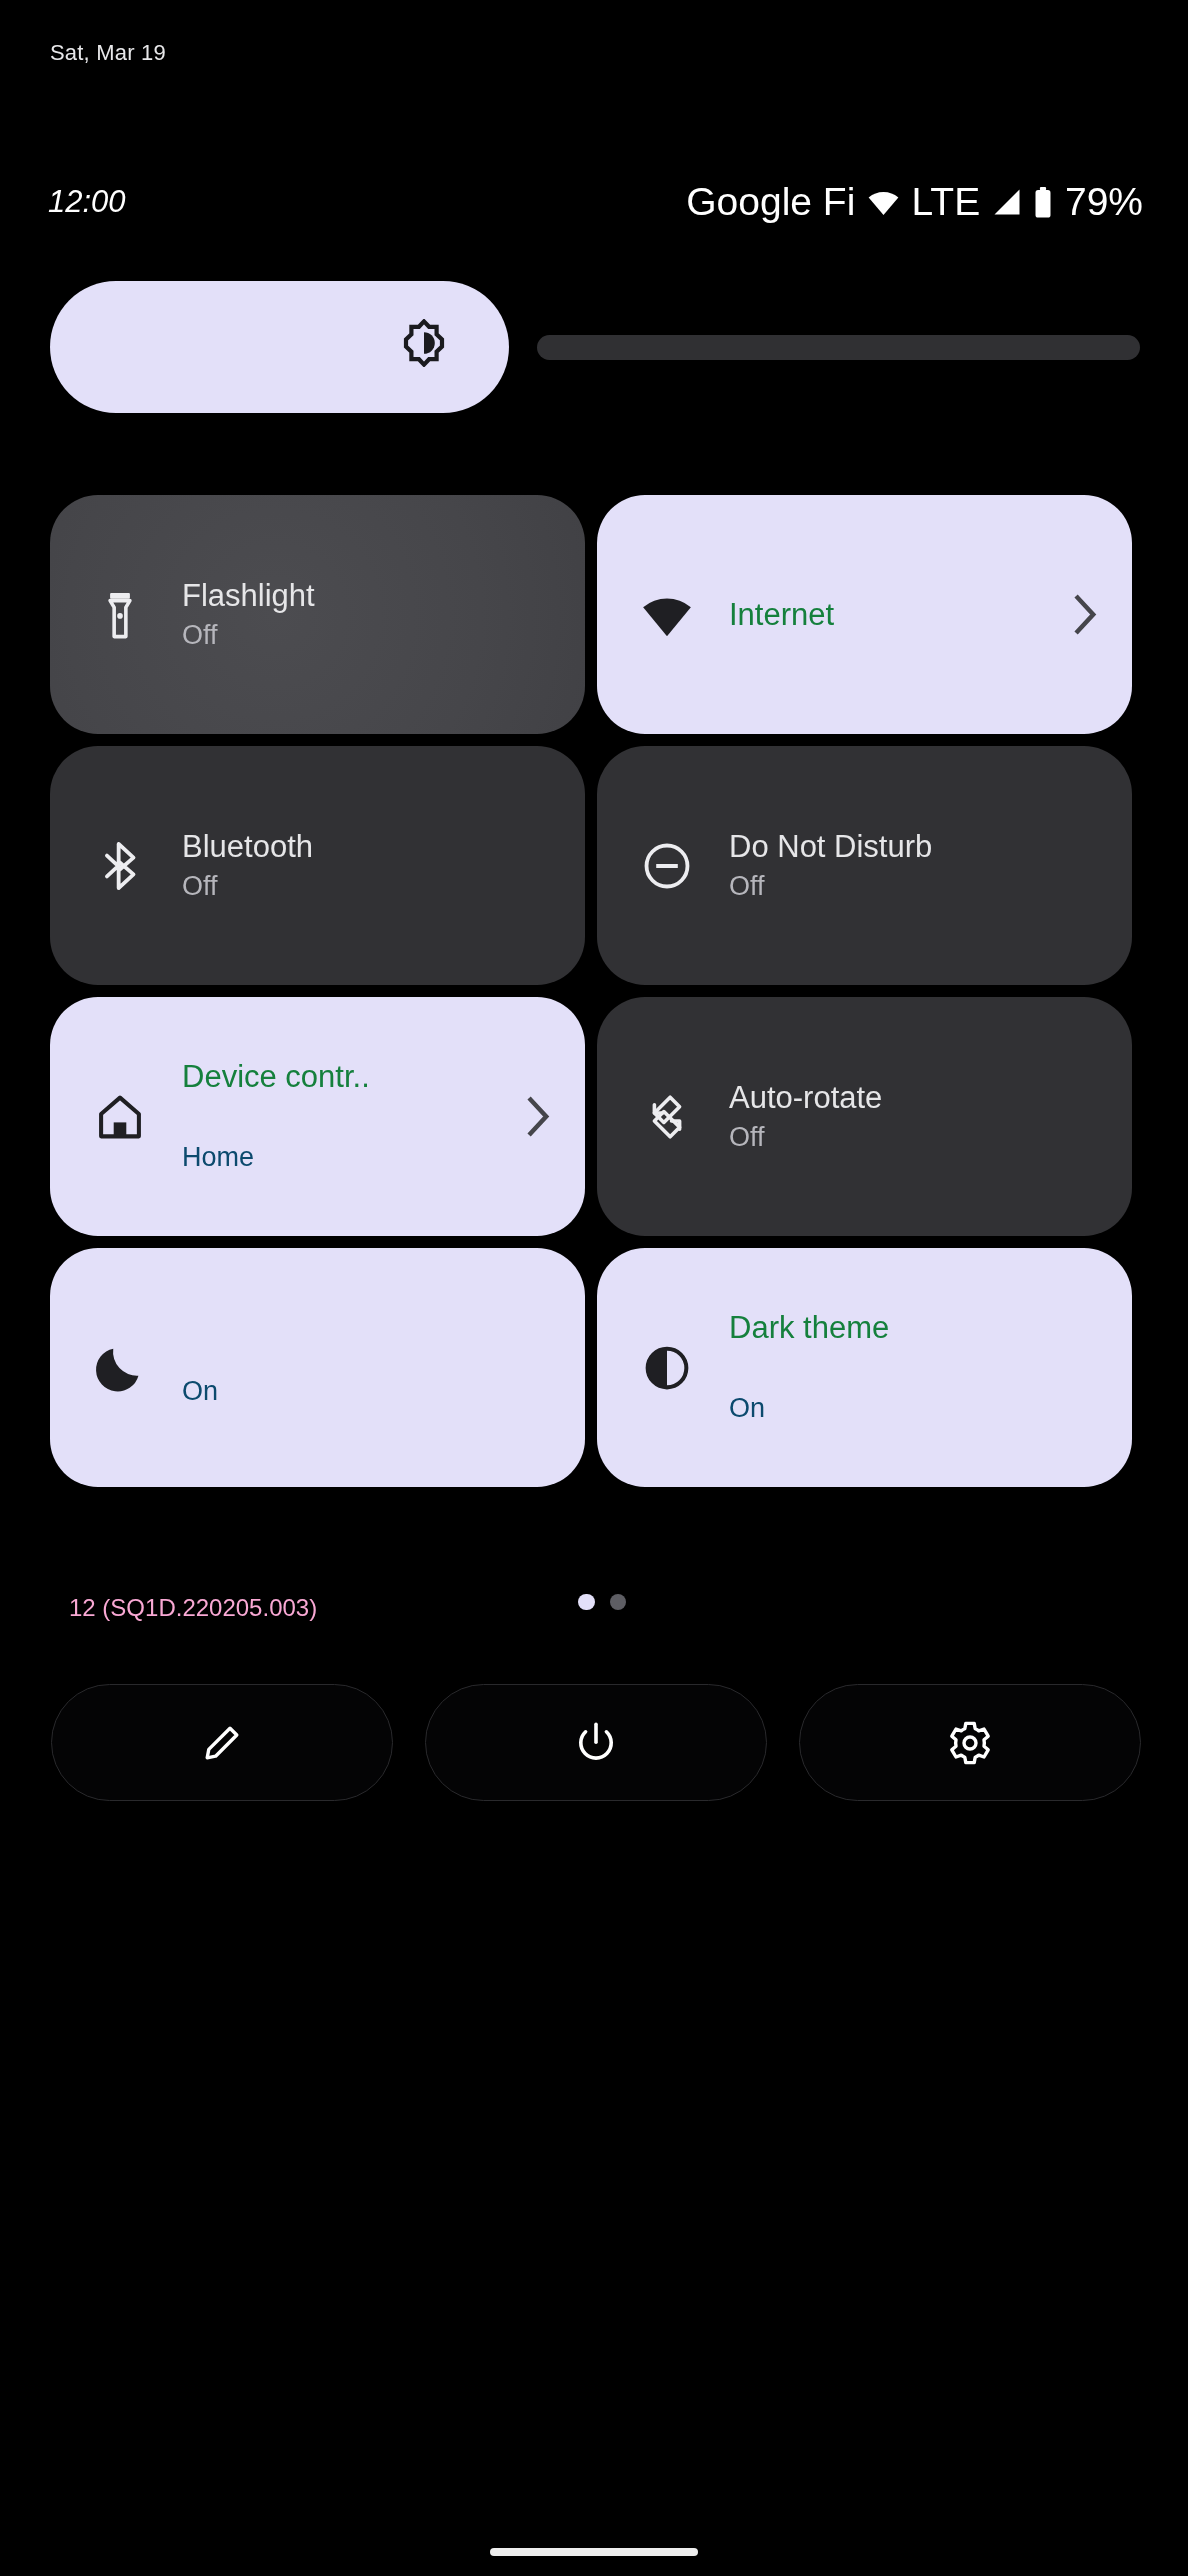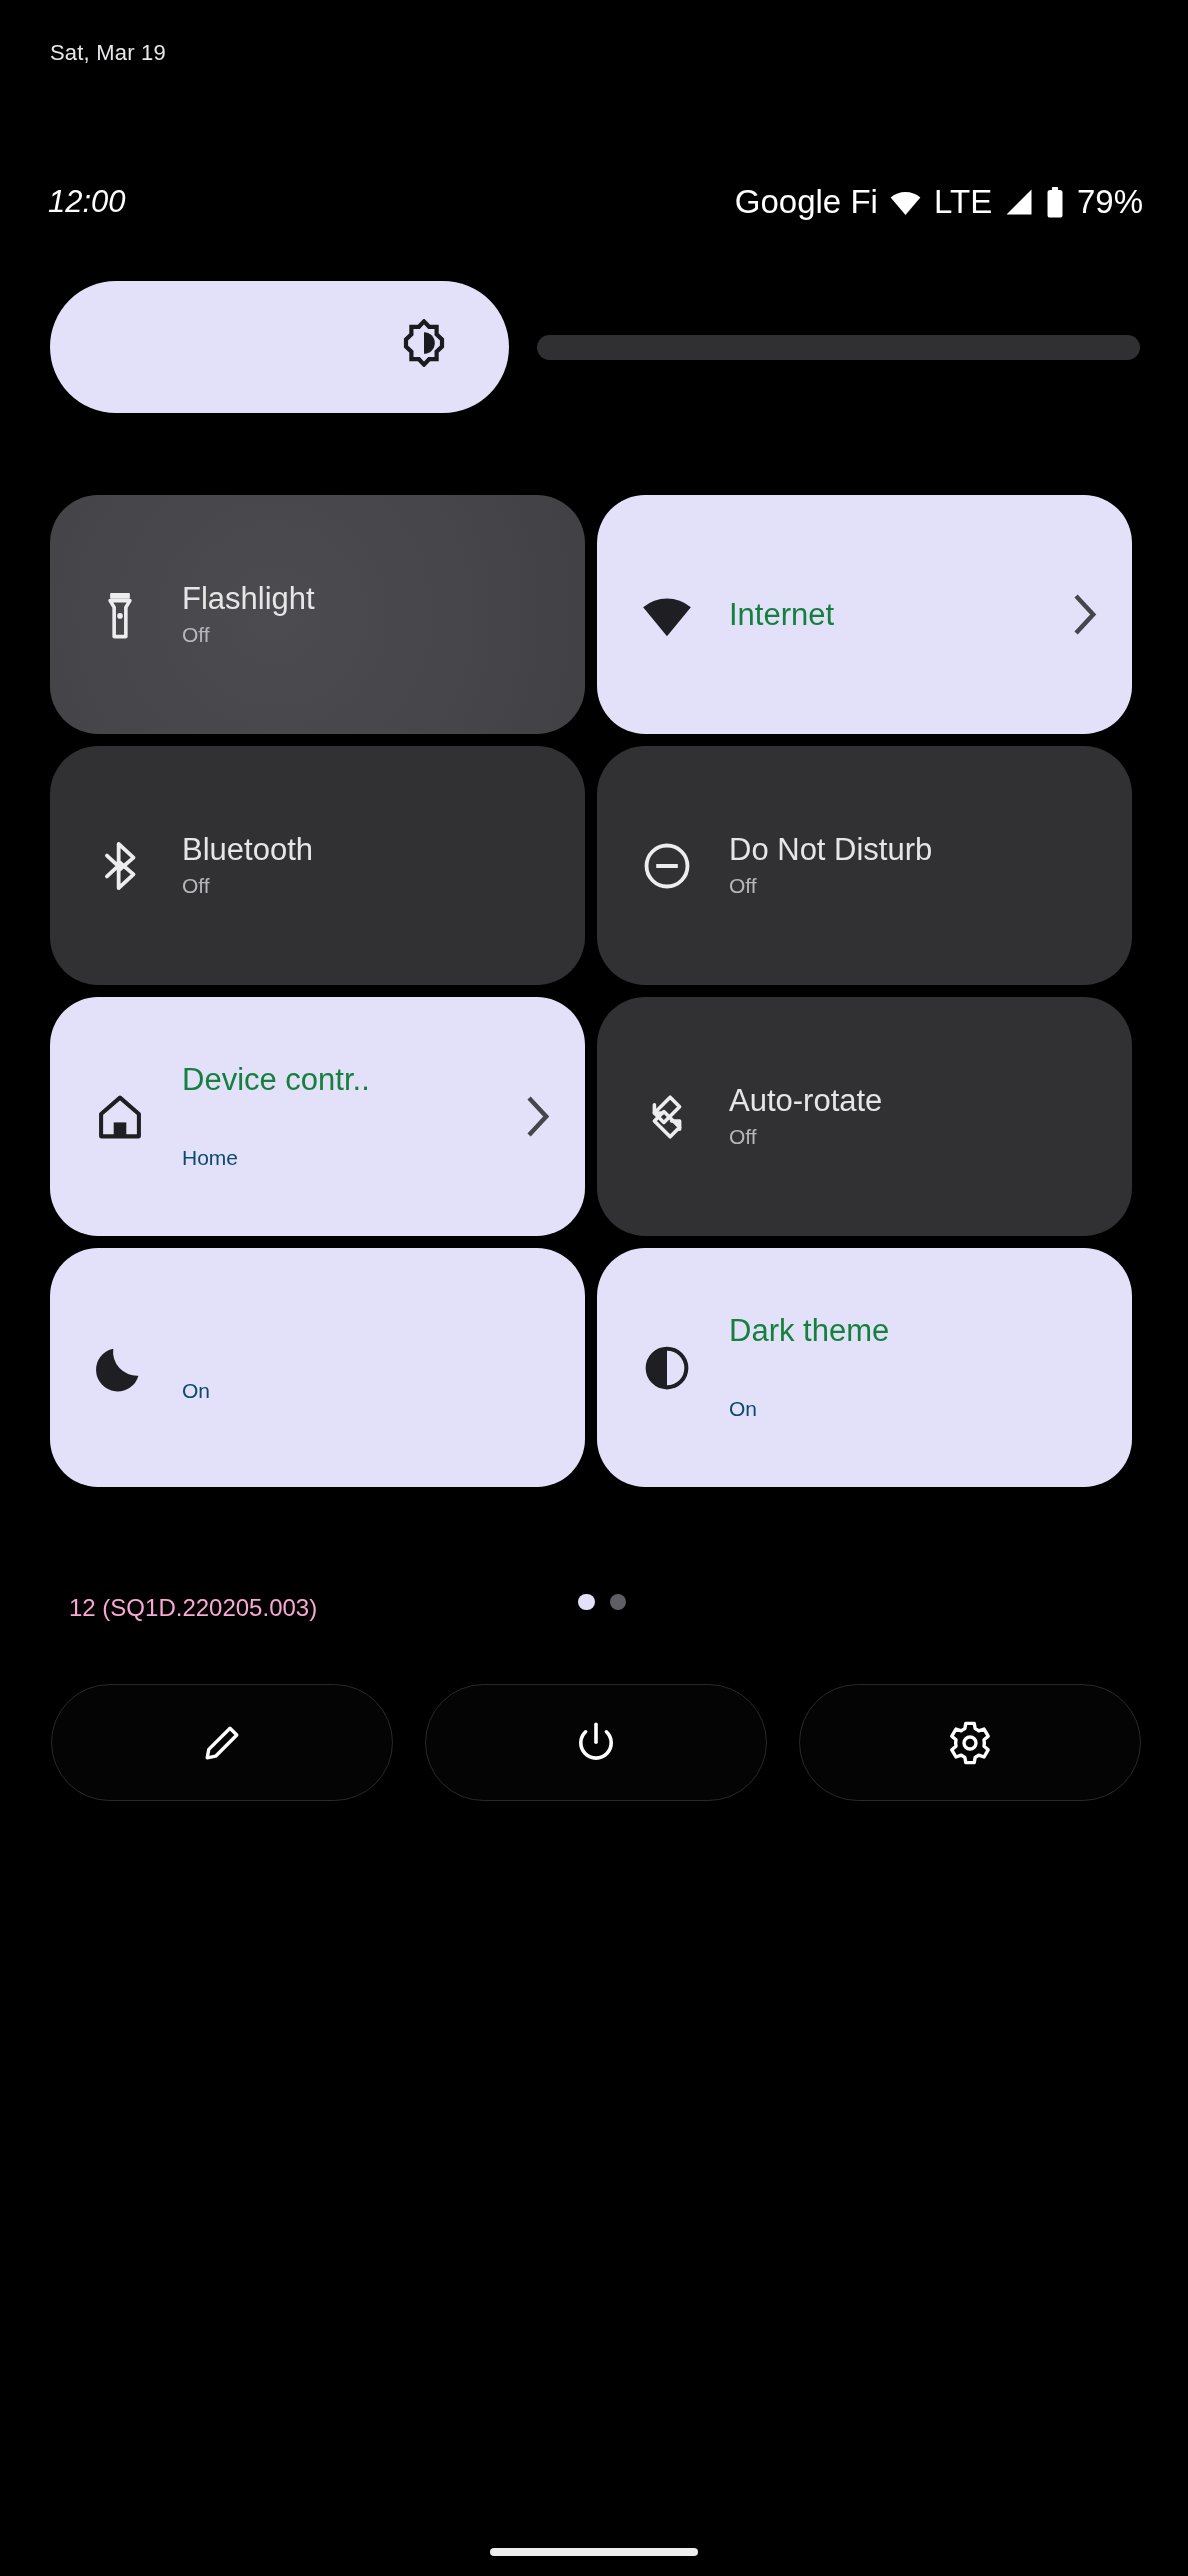--- a/index.html
+++ b/index.html
@@ -26,21 +26,21 @@
     position: absolute; left: 0; top: 177px; width: 1189px; height: 50px;
   }
   #status-clock {
     position: absolute; left: 48px; top: 0;
     font-size: 31px; color: #FFFFFF; line-height: 50px; font-style: italic;
   }
   #status-right {
     position: absolute; right: 46px; top: 0; height: 50px;
     display: flex; align-items: center; gap: 11.6px;
   }
-  #status-right .st-text { font-size: 33px; color: #FFFFFF; white-space: nowrap; }
+  #status-right .st-text { font-size: 39px; color: #FFFFFF; white-space: nowrap; }
   .wifi-glyph {
     width: 33px; height: 33px; display:block;
   }
   .signal-glyph { width: 30px; height: 30px; display:block; }
   .battery-glyph { width: 20px; height: 31px; display:block; }
 
   
   #brightness {
     position: absolute; left: 50px; top: 281px;
     width: 1090px; height: 132px;
@@ -85,21 +85,21 @@
     background-image: radial-gradient(circle at 42% 50%, #4C4C50 0%, #46464A 62%, #414145 100%);
   }
   .tile.on { background: #E3E0F9; }
 
   .tile-icon { width: 54px; height: 54px; flex: 0 0 54px; display:block; }
   .tile-text { margin-left: 35px; flex: 1 1 auto; min-width: 0; }
   .tile-label {
     font-size: 31px; line-height: 1.14; white-space: nowrap;
     overflow: hidden;
   }
-  .tile-sub { font-size: 21px; line-height: 1.18; margin-top: 6.6px; }
+  .tile-sub { font-size: 27px; line-height: 1.18; margin-top: 6.6px; }
   .tile.off .tile-label { color: #E6E6E8; }
   .tile.off .tile-sub { color: #B6B6BC; }
   .tile.on .tile-label { color: #15803d; }
   .tile.on .tile-sub { color: #0c4a6e; margin-top: 48px; }
   .tile.centered .tile-text { display: flex; align-items: center; }
   .tile-chevron { width: 28px; height: 41px; flex: 0 0 28px; margin-left: 13.2px; }
 
   
   #footer-row {
     position: absolute; left: 0; top: 1577px; width: 1189px; height: 50px;

